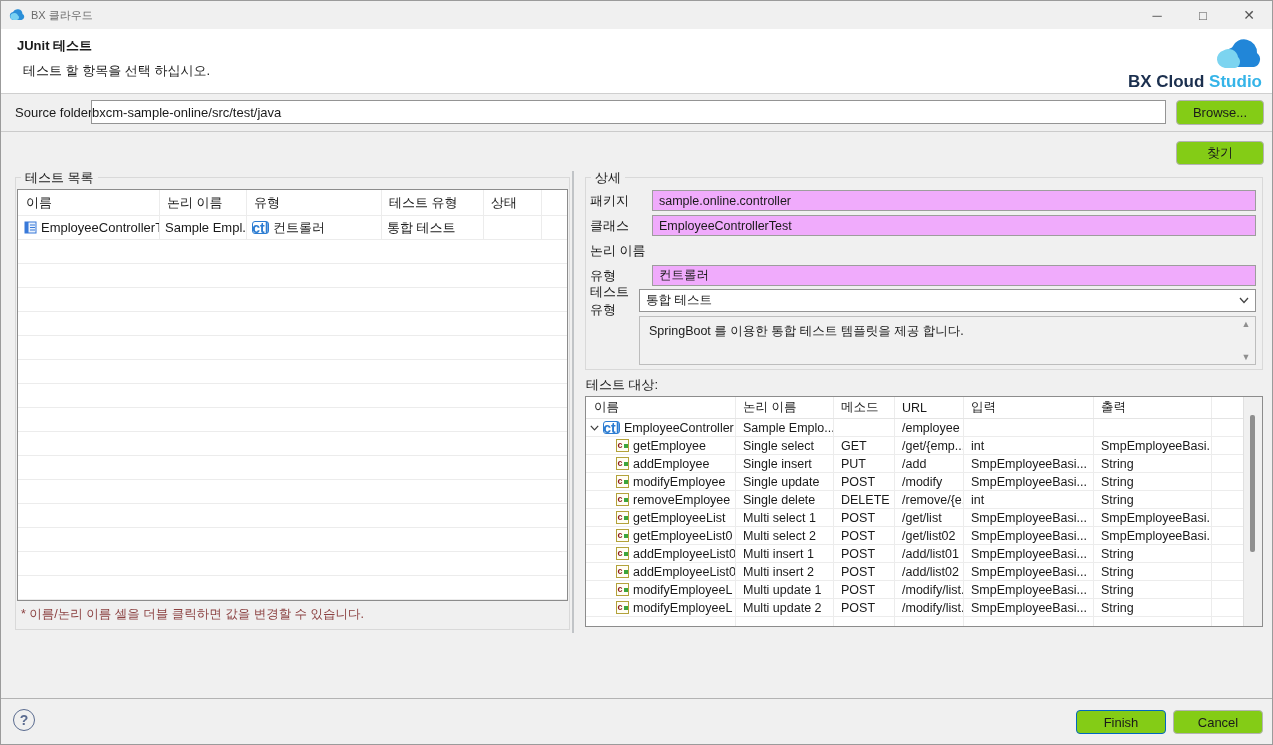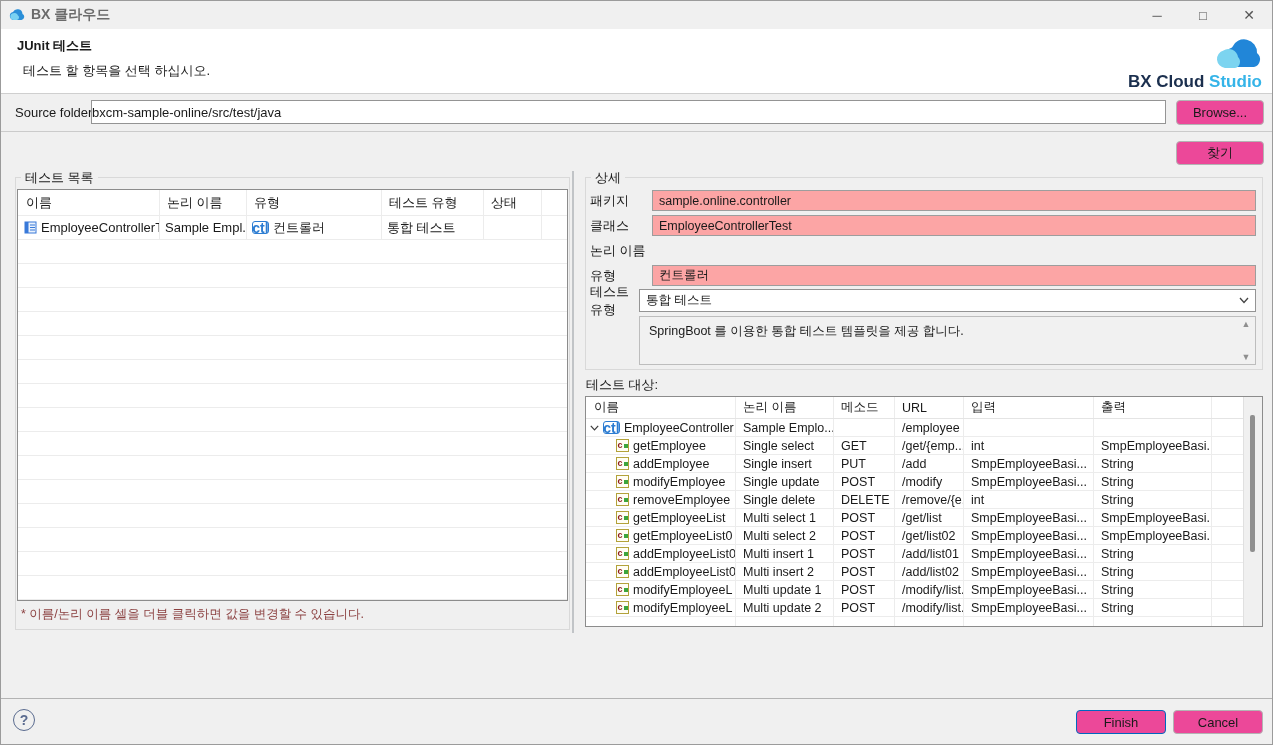--- a/index.html
+++ b/index.html
@@ -1,37 +1,37 @@
 <!DOCTYPE html>
 <html><head>
 <meta charset="utf-8">
 <style>
   html,body{margin:0;padding:0;background:#e8e8e8;font-family:"Liberation Sans","DejaVu Sans",sans-serif;}
   .window{position:relative;width:1273px;height:745px;background:#f0f0f0;border:1px solid #9b9b9b;box-sizing:border-box;overflow:hidden;font-size:13px;color:#1a1a1a;}
   
   .titlebar{position:absolute;left:0;top:0;width:100%;height:28px;background:#f0f0f0;border-bottom:1px solid #dcdcdc;display:flex;align-items:center;}
   .titlebar .appicon{margin-left:8px;display:flex;align-items:center;}
-  .titlebar .title{margin-left:6px;color:#6b6b6b;font-size:14px;font-weight:bold;}
+  .titlebar .title{margin-left:6px;color:#6b6b6b;font-size:11px;}
   .wincontrols{margin-left:auto;display:flex;height:100%;}
   .wincontrols .ctl{width:46px;height:100%;display:flex;align-items:center;justify-content:center;color:#555;font-size:13px;cursor:default;}
   .wincontrols .ctl.close{font-size:14px;}
   
   .header{position:absolute;left:0;top:28px;width:100%;height:65px;background:#ffffff;border-bottom:1px solid #cfcfcf;box-sizing:border-box;}
   .header .h-title{position:absolute;left:16px;top:8px;font-weight:bold;font-size:13px;}
   .header .h-sub{position:absolute;left:22px;top:33px;font-size:13px;}
   .logo{position:absolute;right:10px;top:2px;width:175px;text-align:right;}
   .logo .logotext{font-size:17px;letter-spacing:0;margin-top:-2px;}
   .logo .bx{font-weight:bold;color:#1b2f4e;}
   .logo .cloudw{font-weight:bold;color:#1b2f4e;}
   .logo .studio{font-weight:bold;color:#35b4e8;}
   
   .srcrow{position:absolute;left:0;top:93px;width:100%;height:38px;background:#f0f0f0;border-bottom:1px solid #cbcbcb;box-sizing:border-box;}
   .srclabel{position:absolute;left:14px;top:11px;}
   .srcinput{position:absolute;left:90px;top:6px;width:1075px;height:24px;background:#fff;border:1px solid #949494;box-sizing:border-box;display:flex;align-items:center;font-size:13px;}
-  .btn{background:#ec4899;border:1px solid #b3b3b3;border-radius:4px;font-size:13px;color:#1a1a1a;display:flex;align-items:center;justify-content:center;box-sizing:border-box;cursor:default;}
+  .btn{background:#84cc16;border:1px solid #b3b3b3;border-radius:4px;font-size:13px;color:#1a1a1a;display:flex;align-items:center;justify-content:center;box-sizing:border-box;cursor:default;}
   .browsebtn{position:absolute;left:1175px;top:6px;width:88px;height:25px;}
   .findbtn{position:absolute;left:1175px;top:140px;width:88px;height:24px;}
   
   .group{position:absolute;border:1px solid #d9d9d9;box-sizing:border-box;}
   .group>.gtitle{position:absolute;top:-9px;left:5px;background:#f0f0f0;padding:0 4px;font-size:13px;color:#1a1a1a;}
   .group-left{left:14px;top:176px;width:555px;height:453px;}
   .group-detail{left:584px;top:176px;width:678px;height:193px;}
   
   .ltable{position:absolute;left:1px;top:11px;width:551px;height:412px;background:#fff;border:1px solid #8c8c8c;box-sizing:border-box;overflow:hidden;}
   .ltable .vline,.rtable .vline{position:absolute;top:0;bottom:0;width:1px;background:#ececec;z-index:0;}
@@ -40,21 +40,21 @@
   .lrow{position:relative;display:flex;height:24px;align-items:center;z-index:1;border-bottom:1px solid #ececec;box-sizing:border-box;}
   .lrow .c{display:flex;align-items:center;gap:4px;padding-left:6px;box-sizing:border-box;overflow:hidden;white-space:nowrap;}
   .lgrid{position:absolute;left:0;right:0;top:50px;bottom:0;background:repeating-linear-gradient(to bottom,#ffffff 0px,#ffffff 23px,#ececec 23px,#ececec 24px);z-index:0;}
   .lnote{position:absolute;left:5px;top:428px;color:#8b4040;font-size:12.5px;white-space:nowrap;}
   
   .sash{position:absolute;left:571px;top:170px;width:2px;height:462px;background:#9aa0a6;opacity:.55;}
   
   .fields{position:absolute;left:4px;top:10px;right:4px;}
   .frow{display:flex;align-items:center;height:25px;}
   .frow .flabel{width:62px;flex:none;font-size:13px;}
-  .fbox{flex:1;height:21px;background:#fca5a5;border:1px solid #9d9d9d;box-sizing:border-box;display:flex;align-items:center;padding-left:6px;font-size:12.5px;margin-right:2px;overflow:hidden;white-space:nowrap;}
+  .fbox{flex:1;height:21px;background:#f0abfc;border:1px solid #9d9d9d;box-sizing:border-box;display:flex;align-items:center;padding-left:6px;font-size:12.5px;margin-right:2px;overflow:hidden;white-space:nowrap;}
   .frow.ddrow .flabel{width:49px;}
   .dropdown{flex:1;height:23px;background:#ffffff;border:1px solid #949494;box-sizing:border-box;display:flex;align-items:center;padding-left:6px;font-size:12.5px;margin-right:2px;position:relative;}
   .dropdown .chev{position:absolute;right:6px;top:7px;}
   .descwrap{margin-left:49px;margin-right:2px;margin-top:3px;height:49px;background:#f1f1f1;border:1px solid #bdbdbd;box-sizing:border-box;position:relative;}
   .desctext{position:absolute;left:9px;top:6px;right:24px;font-size:12.5px;color:#1a1a1a;}
   .descarrows{position:absolute;right:2px;top:2px;bottom:2px;width:14px;display:flex;flex-direction:column;justify-content:space-between;align-items:center;color:#8f8f8f;font-size:9px;}
   
   .ttlabel{position:absolute;left:585px;top:375px;font-size:13px;}
   .rtable{position:absolute;left:584px;top:395px;width:678px;height:231px;background:#fff;border:1px solid #8c8c8c;box-sizing:border-box;overflow:hidden;}
   .rhead{position:relative;display:flex;height:22px;align-items:center;z-index:1;border-bottom:1px solid #e4e4e4;box-sizing:border-box;}

